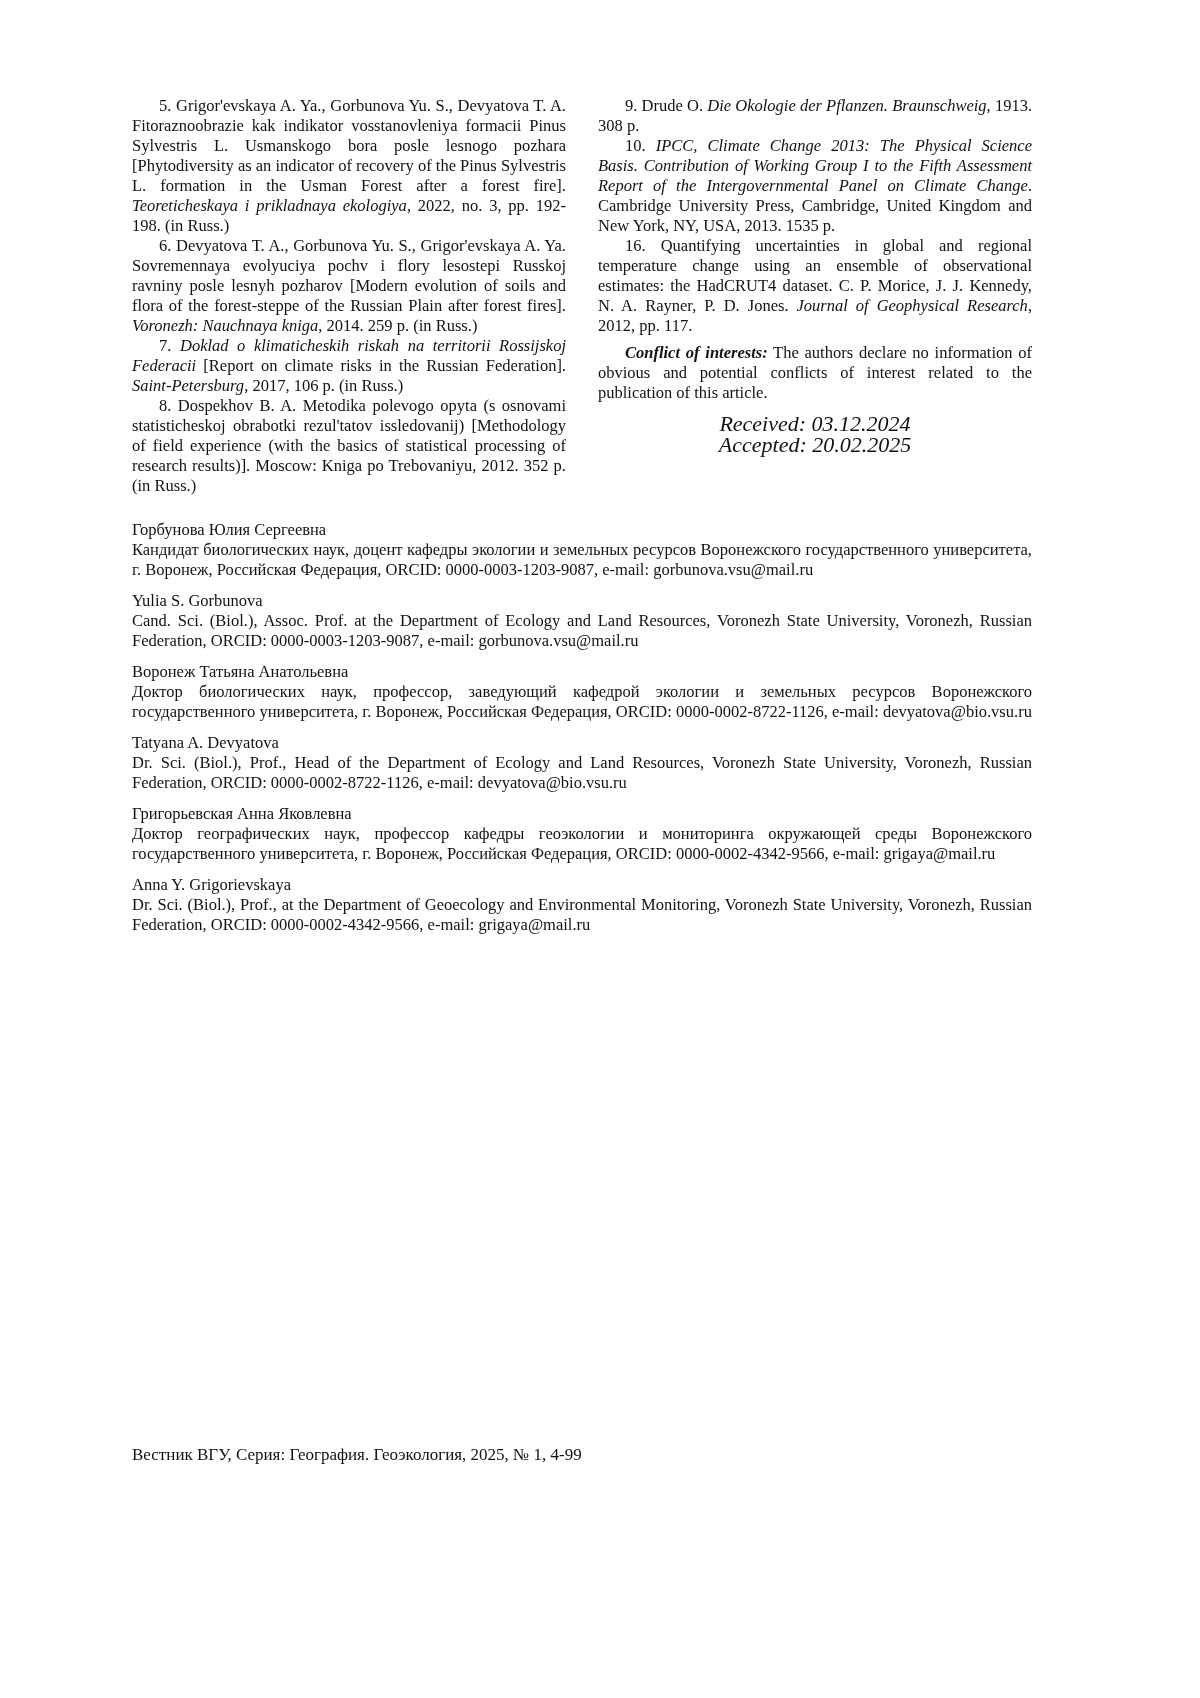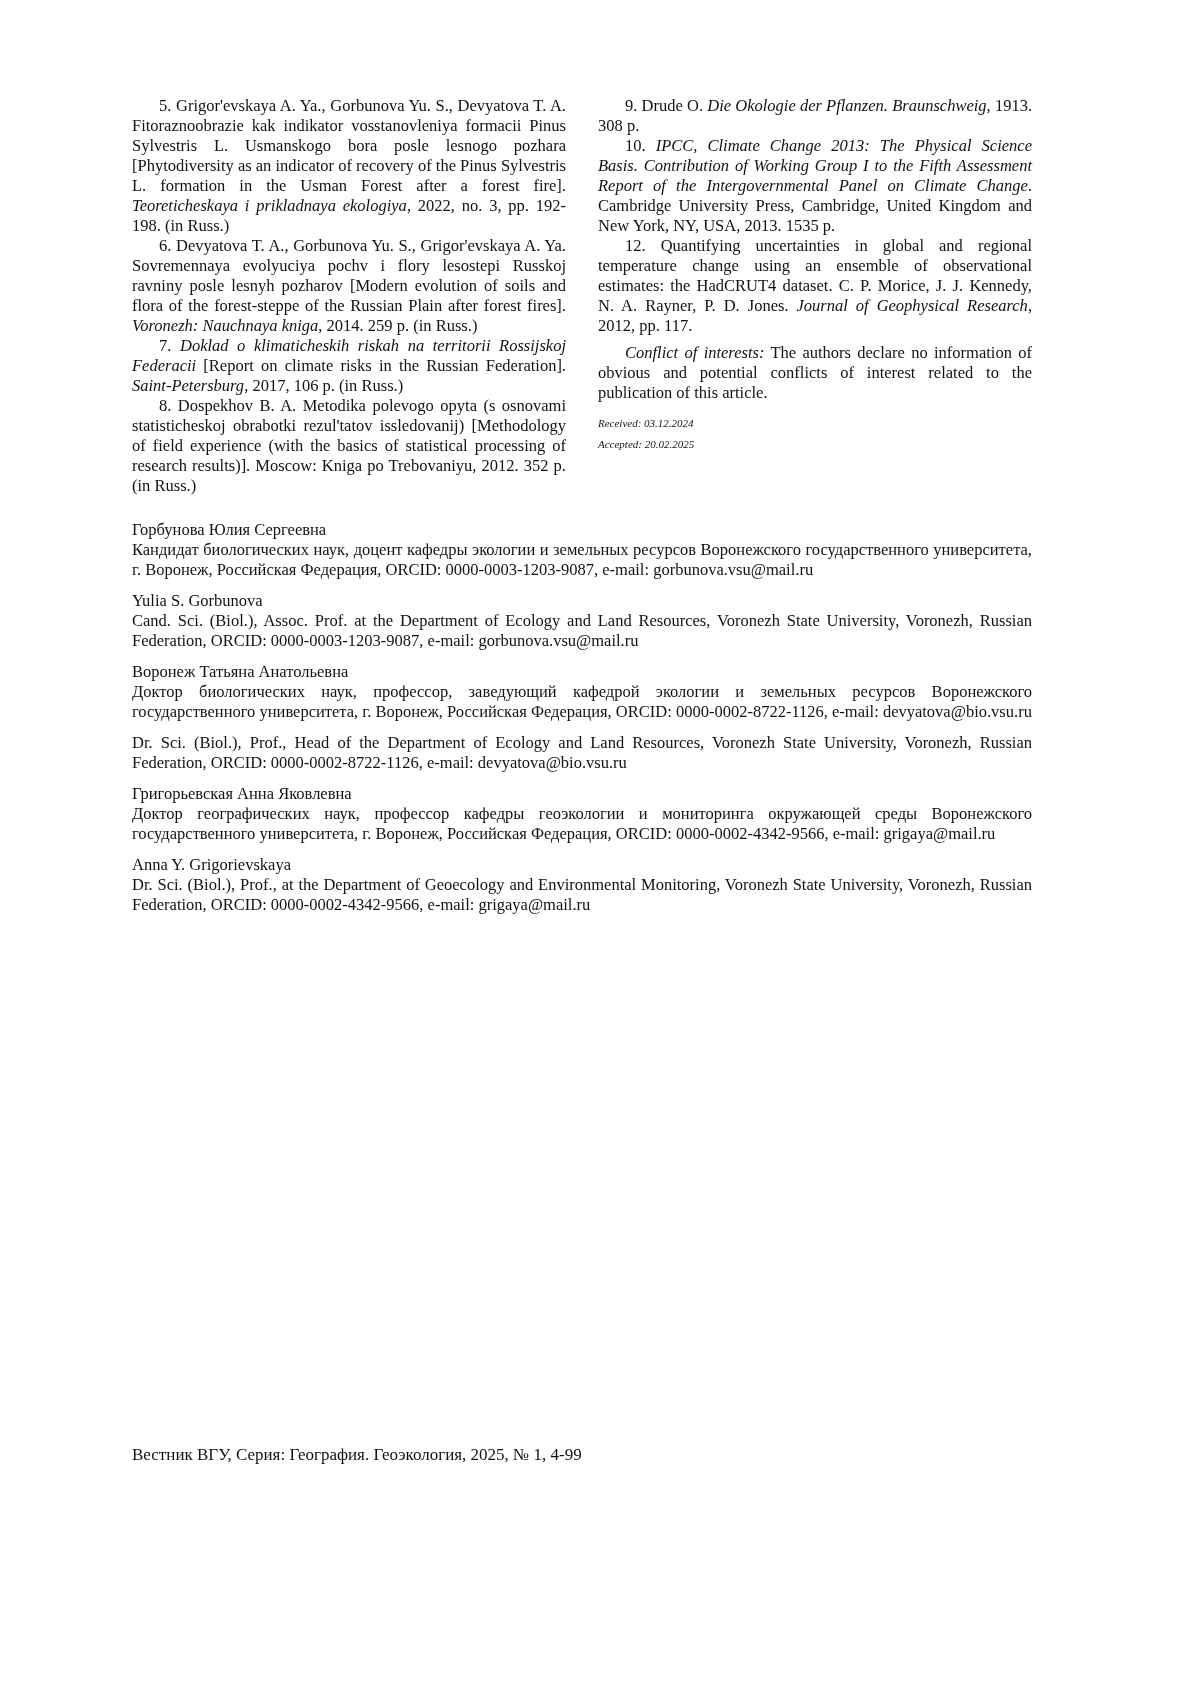--- a/index.html
+++ b/index.html
@@ -34,23 +34,23 @@
     align-items: start;
   }
   .col { font-size: 16.5px; line-height: 20px; }
   p.ref {
     text-align: justify;
     text-indent: 27px;
     font-size: 16.5px;
     line-height: 20px;
   }
   .it { font-style: italic; }
-  .bold-it { font-weight: normal; font-style: italic; }
+  .bold-it { font-weight: bold; font-style: italic; }
   p.conflict { margin-top: 7px; text-align: justify; text-indent: 27px; font-size: 16.5px; line-height: 20px; }
-  .dates { margin-top: 10px; text-align: left; font-style: italic; font-size: 11px; line-height: 21px; }
+  .dates { margin-top: 10px; text-align: center; font-style: italic; font-size: 22px; line-height: 21px; }
   .dates p { margin: 0; }
   .authors {
     display: grid;
     grid-template-columns: 1fr;
     column-gap: 32px;
     row-gap: 9px;
     margin-top: 24px;
     font-size: 16.5px;
     line-height: 20px;
     gap: 11px;
@@ -80,21 +80,21 @@
       <div class="col">
         <p class="ref"><span>5. Grigor'evskaya A. Ya., Gorbunova Yu. S., Devyatova T. A. Fitoraznoobrazie kak indikator vosstanovleniya formacii Pinus Sylvestris L. Usmanskogo bora posle lesnogo pozhara [Phytodiversity as an indicator of recovery of the Pinus Sylvestris L. formation in the Usman Forest after a forest fire]. </span><span class="it">Teoreticheskaya i prikladnaya ekologiya</span><span>, 2022, no. 3, pp. 192-198. (in Russ.)</span></p>
         <p class="ref"><span>6. Devyatova T. A., Gorbunova Yu. S., Grigor'evskaya A. Ya. Sovremennaya evolyuciya pochv i flory lesostepi Russkoj ravniny posle lesnyh pozharov [Modern evolution of soils and flora of the forest-steppe of the Russian Plain after forest fires]. </span><span class="it">Voronezh: Nauchnaya kniga</span><span>, 2014. 259 p. (in Russ.)</span></p>
         <p class="ref"><span>7. </span><span class="it">Doklad o klimaticheskih riskah na territorii Rossijskoj Federacii</span><span> [Report on climate risks in the Russian Federation]. </span><span class="it">Saint-Petersburg</span><span>, 2017, 106 p. (in Russ.)</span></p>
         <p class="ref"><span>8. Dospekhov B. A. Metodika polevogo opyta (s osnovami statisticheskoj obrabotki rezul'tatov issledovanij) [Methodology of field experience (with the basics of statistical processing of research results)]. Moscow: Kniga po Trebovaniyu, 2012. 352 p. (in Russ.)</span></p>
       </div>
 
       <div class="col">
         <p class="ref"><span>9. Drude O. </span><span class="it">Die Okologie der Pflanzen. Braunschweig,</span><span> 1913. 308 p.</span></p>
         <p class="ref"><span>10. </span><span class="it">IPCC, Climate Change 2013: The Physical Science Basis. Contribution of Working Group I to the Fifth Assessment Report of the Intergovernmental Panel on Climate Change</span><span>. Cambridge University Press, Cambridge, United Kingdom and New York, NY, USA, 2013. 1535 p.</span></p>
-        <p class="ref"><span>12. Quantifying uncertainties in global and regional temperature change using an ensemble of observational estimates: the HadCRUT4 dataset. C. P. Morice, J. J. Kennedy, N. A. Rayner, P. D. Jones. </span><span class="it">Journal of Geophysical Research</span><span>, 2012, pp. 117.</span></p>
+        <p class="ref"><span>16. Quantifying uncertainties in global and regional temperature change using an ensemble of observational estimates: the HadCRUT4 dataset. C. P. Morice, J. J. Kennedy, N. A. Rayner, P. D. Jones. </span><span class="it">Journal of Geophysical Research</span><span>, 2012, pp. 117.</span></p>
 
         <p class="conflict"><span class="bold-it">Conflict of interests:</span><span> The authors declare no information of obvious and potential conflicts of interest related to the publication of this article.</span></p>
 
         <div class="dates">
           <p>Received: 03.12.2024</p>
           <p>Accepted: 20.02.2025</p>
         </div>
       </div>
 
     </div>
@@ -108,20 +108,21 @@
       <div class="author-cell">
         <p class="author-name">Yulia S. Gorbunova</p>
         <p class="author-info">Cand. Sci. (Biol.), Assoc. Prof. at the Department of Ecology and Land Resources, Voronezh State University, Voronezh, Russian Federation, ORCID: 0000-0003-1203-9087, e-mail: gorbunova.vsu@mail.ru</p>
       </div>
 
       <div class="author-cell">
         <p class="author-name">Воронеж Татьяна Анатольевна</p>
         <p class="author-info">Доктор биологических наук, профессор, заведующий кафедрой экологии и земельных ресурсов Воронежского государственного университета, г. Воронеж, Российская Федерация, ORCID: 0000-0002-8722-1126, e-mail: devyatova@bio.vsu.ru</p>
       </div>
       <div class="author-cell">
+        <p class="author-name">Tatyana A. Devyatova</p>
         <p class="author-info">Dr. Sci. (Biol.), Prof., Head of the Department of Ecology and Land Resources, Voronezh State University, Voronezh, Russian Federation, ORCID: 0000-0002-8722-1126, e-mail: devyatova@bio.vsu.ru</p>
       </div>
 
       <div class="author-cell">
         <p class="author-name">Григорьевская Анна Яковлевна</p>
         <p class="author-info">Доктор географических наук, профессор кафедры геоэкологии и мониторинга окружающей среды Воронежского государственного университета, г. Воронеж, Российская Федерация, ORCID: 0000-0002-4342-9566, e-mail: grigaya@mail.ru</p>
       </div>
       <div class="author-cell">
         <p class="author-name">Anna Y. Grigorievskaya</p>
         <p class="author-info">Dr. Sci. (Biol.), Prof., at the Department of Geoecology and Environmental Monitoring, Voronezh State University, Voronezh, Russian Federation, ORCID: 0000-0002-4342-9566, e-mail: grigaya@mail.ru</p>

